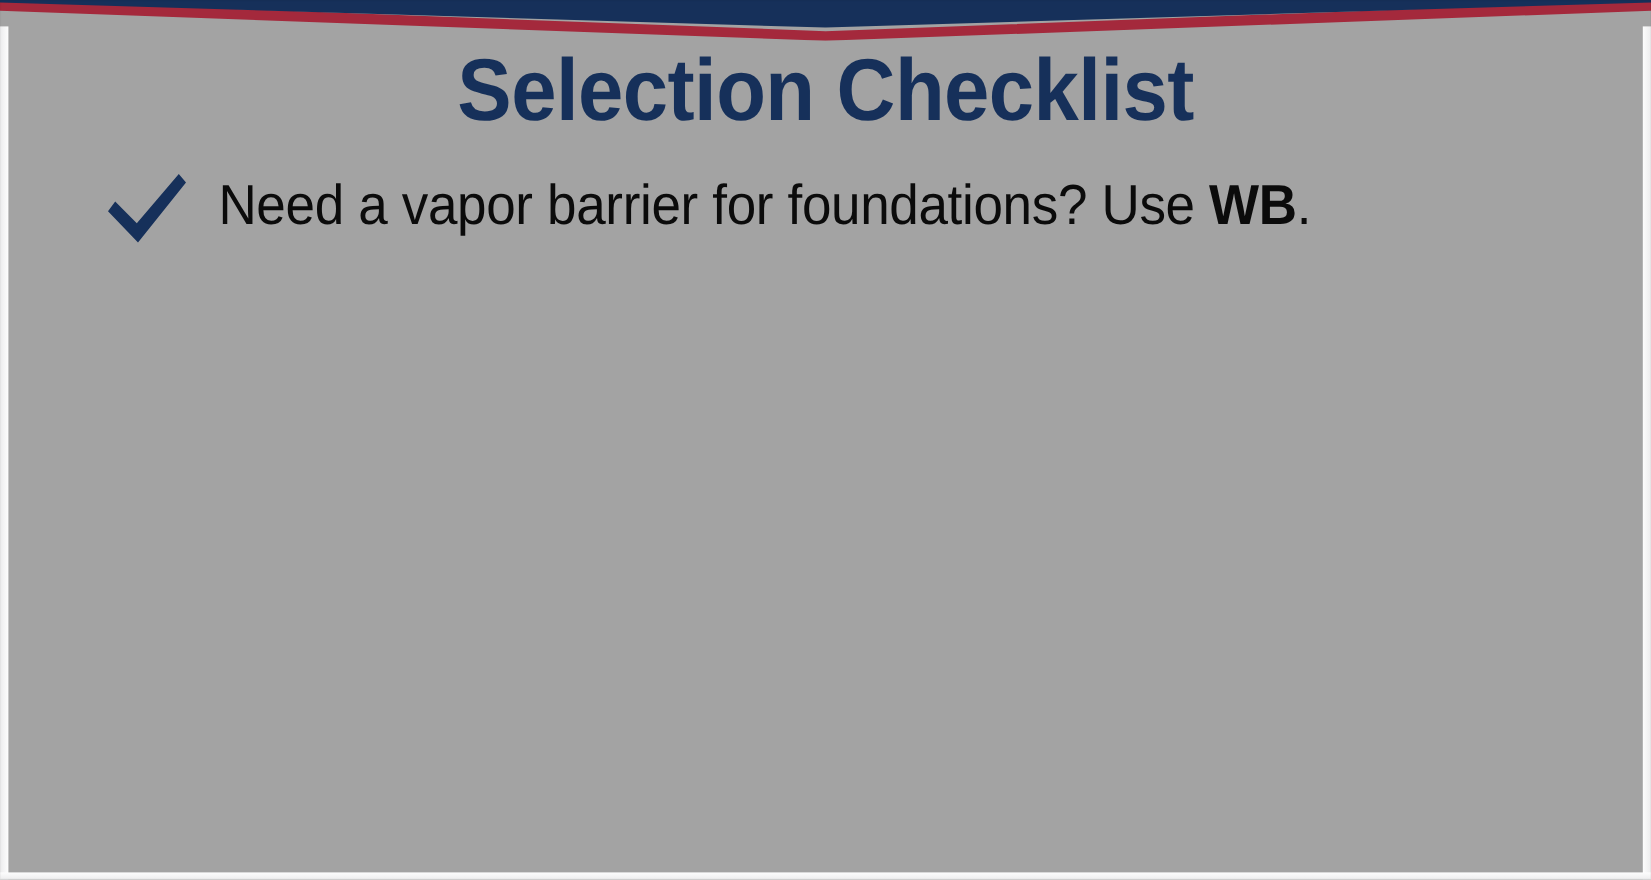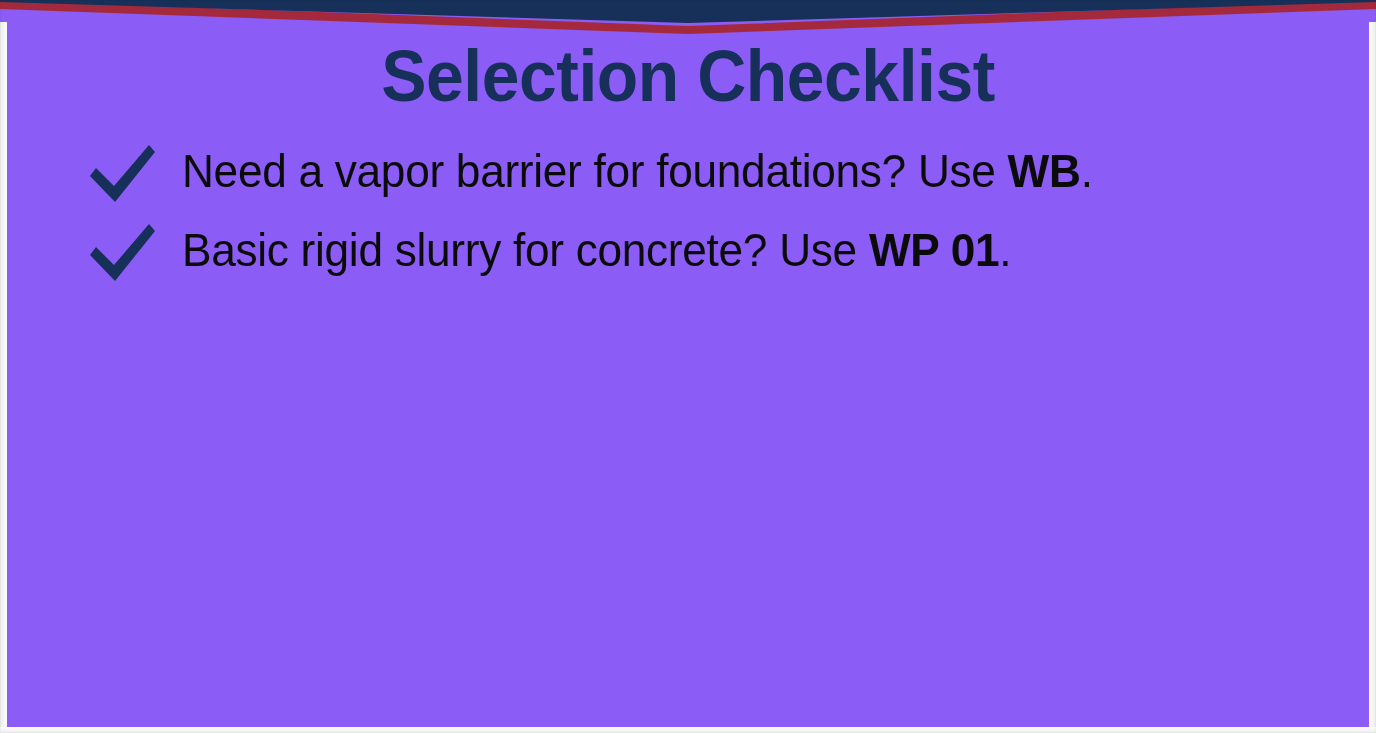--- a/index.html
+++ b/index.html
@@ -13,21 +13,21 @@
 
   body {
     font-family: "Liberation Sans", "DejaVu Sans", sans-serif;
     background: #ffffff;
   }
 
   #slide {
     position: relative;
     width: 1376px;
     height: 733px;
-    background: #8b5cf6;
+    background: #a3a3a3;
     overflow: hidden;
   }
 
   
   #top-banner {
     position: absolute;
     top: 0; left: 0;
     width: 1376px;
     height: 34px;
     overflow: hidden;
@@ -148,28 +148,20 @@
     <div class="check-row">
       <span class="check-icon">
         <svg viewBox="0 0 72 68">
           <path d="M4 33 L10 25 L28 43 L63 2 L69 9 L29 59 Z" fill="#16305a"></path>
         </svg>
       </span>
       <span class="check-text"><span>Need a vapor barrier for foundations? Use </span><b>WB</b><span>.</span></span>
     </div>
 
 
-    <div class="check-row">
-      <span class="check-icon">
-        <svg viewBox="0 0 72 68">
-          <path d="M4 33 L10 25 L28 43 L63 2 L69 9 L29 59 Z" fill="#16305a"></path>
-        </svg>
-      </span>
-      <span class="check-text"><span>Basic rigid slurry for concrete? Use </span><b>WP 01</b><span>.</span></span>
-    </div>
 
 
 
 
   </div>
 
   <div id="page-edge"></div>
 </div>
 
 </body></html>

